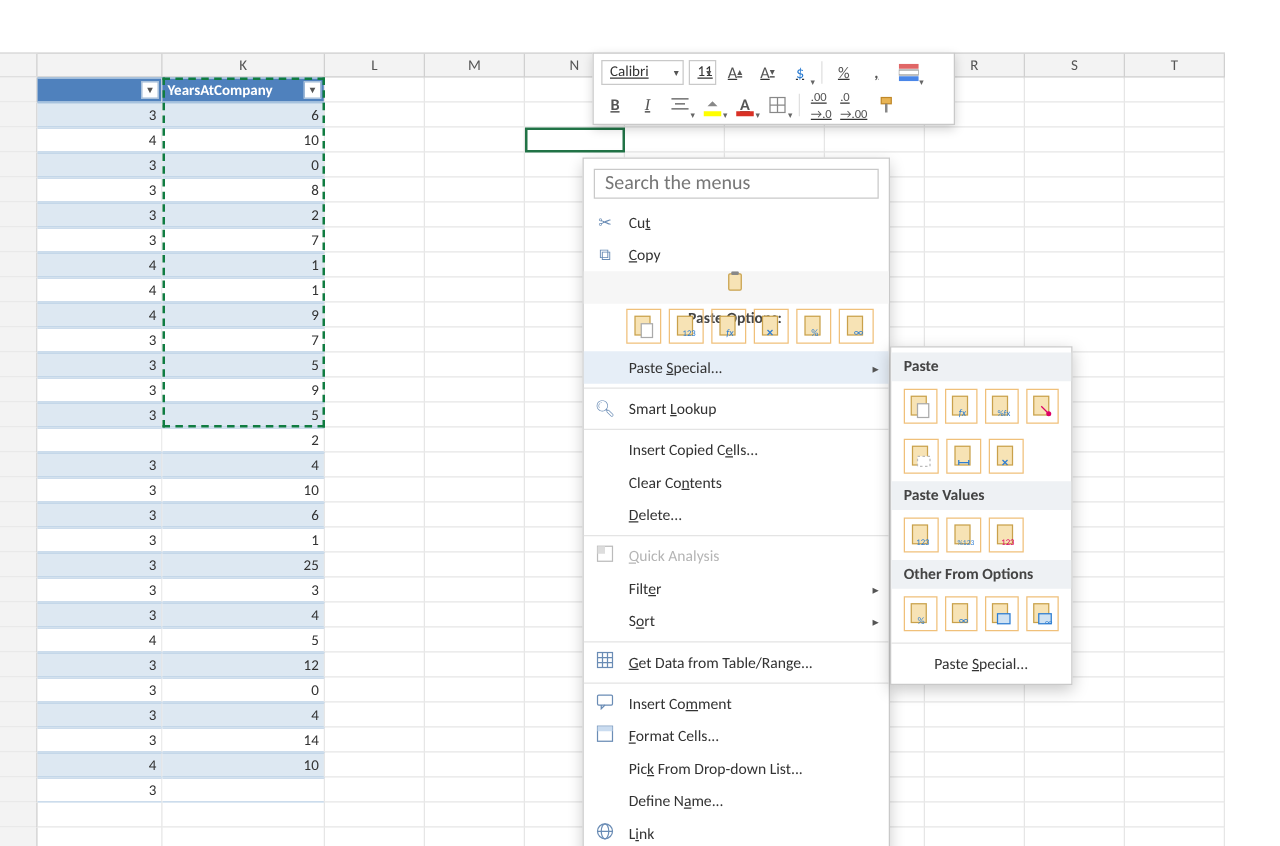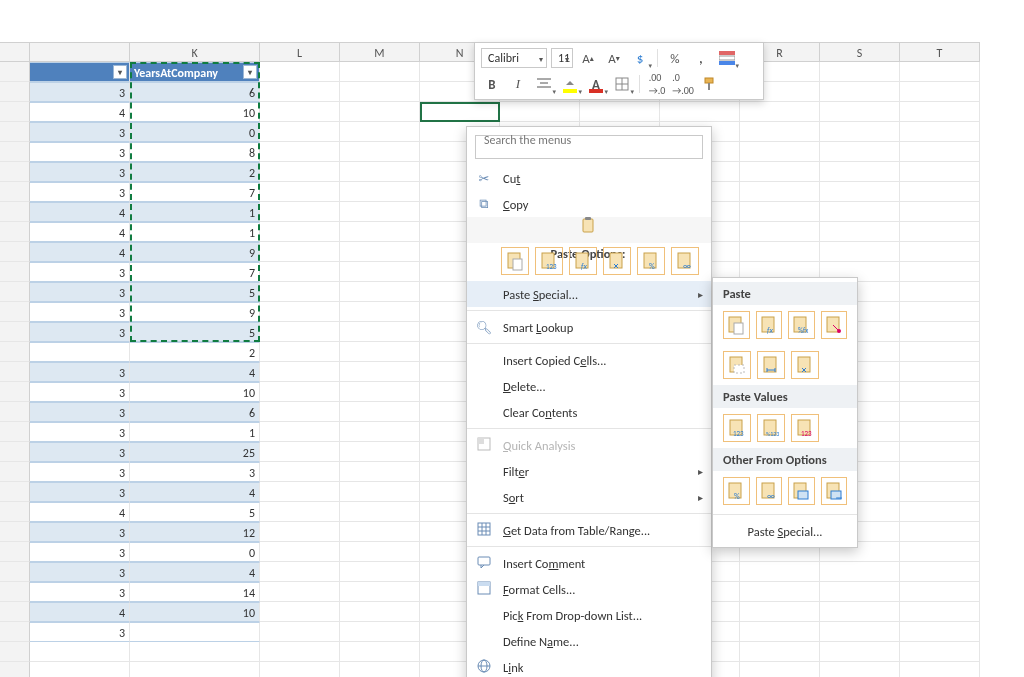--- a/index.html
+++ b/index.html
@@ -67,20 +67,21 @@
   }
 
   
   .mini-toolbar {
     position:absolute;
     background:#fff; border:1px solid #c9c9c9;
     box-shadow:0 3px 8px rgba(0,0,0,.18);
     padding:4px 6px;
     display:flex; flex-direction:column; gap:4px;
     z-index:30;
+    text-decoration:underline;
   }
   .mt-row { display:flex; align-items:center; gap:4px; }
   .mt-sel {
     height:20px; border:1px solid #c9c9c9; background:#fff;
     display:flex; align-items:center; padding:0 14px 0 6px;
     position:relative; font-size:12px; color:#333;
   }
   .mt-sel .drop { position:absolute; right:3px; top:5px; font-size:8px; color:#555;}
   .mt-btn {
     width:22px; height:22px; display:flex; align-items:center; justify-content:center;
@@ -95,22 +96,22 @@
     position:absolute;
     width:246px;
     background:#fff; border:1px solid #c9c9c9;
     box-shadow:0 4px 12px rgba(0,0,0,.22);
     padding:4px 0;
     z-index:20;
   }
   .cm-search {
     margin:4px 8px 6px 8px;
     border:1px solid #c9c9c9; height:24px;
-    display:flex; align-items:flex-end; padding:11px 8px; color:#777;
-    font-size:12px;
+    display:flex; align-items:flex-start; padding:1px 8px; color:#777;
+    font-size:16px;
   }
   .cm-item {
     display:flex; align-items:center;
     height:26px; padding:0 10px 0 8px;
     font-size:12.5px; color:#333;
     gap:10px; position:relative;
   }
   .cm-item.hover { background:#e6eef7; }
   .cm-item.disabled { color:#b5b5b5; }
   .cm-item.heading { font-weight:600; color:#444; background:#f6f6f6;flex-direction:column; }
@@ -749,25 +750,25 @@
       <span class="cm-icon">🔍︎</span>
       <span class="cm-label">Smart <u>L</u>ookup</span>
     </div>
     <div class="cm-sep"></div>
     <div class="cm-item">
       <span class="cm-icon"></span>
       <span class="cm-label">Insert Copied C<u>e</u>lls...</span>
     </div>
     <div class="cm-item">
       <span class="cm-icon"></span>
+      <span class="cm-label">Clear Co<u>n</u>tents</span>
+    </div>
+    <div class="cm-item">
+      <span class="cm-icon"></span>
       <span class="cm-label"><u>D</u>elete...</span>
-    </div>
-    <div class="cm-item">
-      <span class="cm-icon"></span>
-      <span class="cm-label">Clear Co<u>n</u>tents</span>
     </div>
     <div class="cm-sep"></div>
     <div class="cm-item disabled">
       <span class="cm-icon">
         <svg width="14" height="14">
             <rect x="1" y="1" width="12" height="12" fill="none" stroke="#bbb"></rect>
             <rect x="1" y="1" width="6" height="6" fill="#ddd"></rect>
           </svg>
       </span>
       <span class="cm-label"><u>Q</u>uick Analysis</span>

